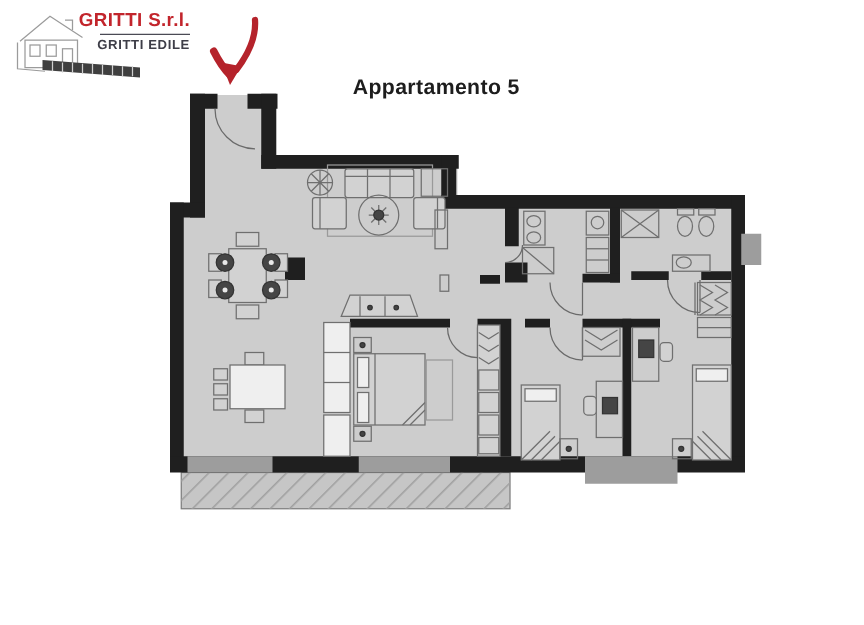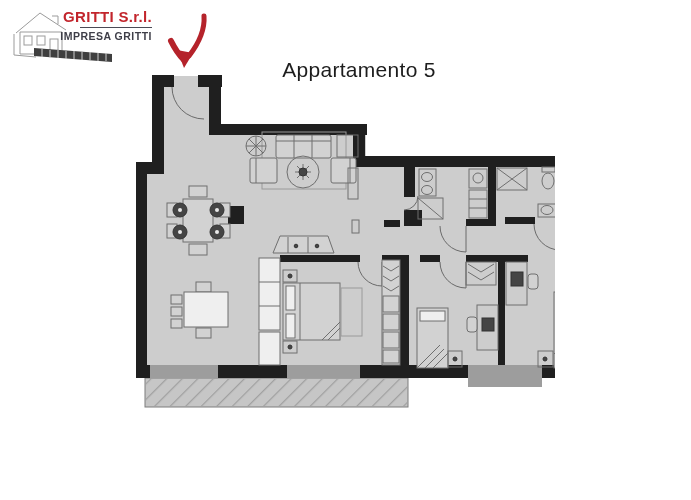--- a/index.html
+++ b/index.html
@@ -1,24 +1,24 @@
 <!DOCTYPE html>
 <html><head>
 <meta charset="utf-8">
 <style>
   html,body{margin:0;padding:0;background:#ffffff;}
-  .canvas{position:relative;width:555px;height:500px;background:#ffffff;overflow:hidden;
+  .canvas{position:relative;width:691px;height:500px;background:#ffffff;overflow:hidden;
           font-family:"Liberation Sans", sans-serif;}
   .plan-svg{position:absolute;left:0;top:0;}
   .logo-text{position:absolute;left:8px;top:9px;width:144px;text-align:right;line-height:1.05;}
   .logo-company{font-size:15px;font-weight:bold;letter-spacing:0.3px;}
   .logo-rule{height:0;border-bottom:1.5px solid #4a4a55;width:72px;margin:2px 0 3px auto;}
   .logo-tagline{font-size:10.5px;font-weight:bold;letter-spacing:0.5px;}
-  .plan-title{position:absolute;left:244px;top:60px;width:230px;text-align:center;
-              font-size:21px;font-weight:400;letter-spacing:0.3px;line-height:19px;}
+  .plan-title{position:absolute;left:234px;top:60px;width:230px;text-align:center;
+              font-size:17px;font-weight:700;letter-spacing:0.3px;line-height:19px;}
   
   .furn{stroke:#6f6f6f;stroke-width:1;fill:none;}
   .f-mid{fill:#d2d2d2;}
   .f-white{fill:#efefef;}
   .f-dark{fill:#454545;stroke:#333;}
   .door{stroke:#6a6a6a;stroke-width:1;fill:none;}
   .sketch{stroke:#9b9b9b;stroke-width:1;fill:none;}
 </style>
 </head>
 <body>
@@ -292,20 +292,20 @@
           <circle cx="545" cy="359" r="2" class="f-dark"></circle>
         </g>
 
       </g>
     </g>
   </svg>
 
   <div class="logo-text">
     <div class="logo-company" style="color: rgb(194, 37, 44);">GRITTI S.r.l.</div>
     <div class="logo-rule"></div>
-    <div class="logo-tagline" style="color: rgb(62, 62, 72);">IMPRESA GRITTI</div>
+    <div class="logo-tagline" style="color: rgb(62, 62, 72);">GRITTI EDILE</div>
   </div>
 
   <div class="plan-title" style="color: rgb(29, 29, 29);">
     <div>Appartamento 5</div>
   </div>
 
 </div>
 
 </body></html>

